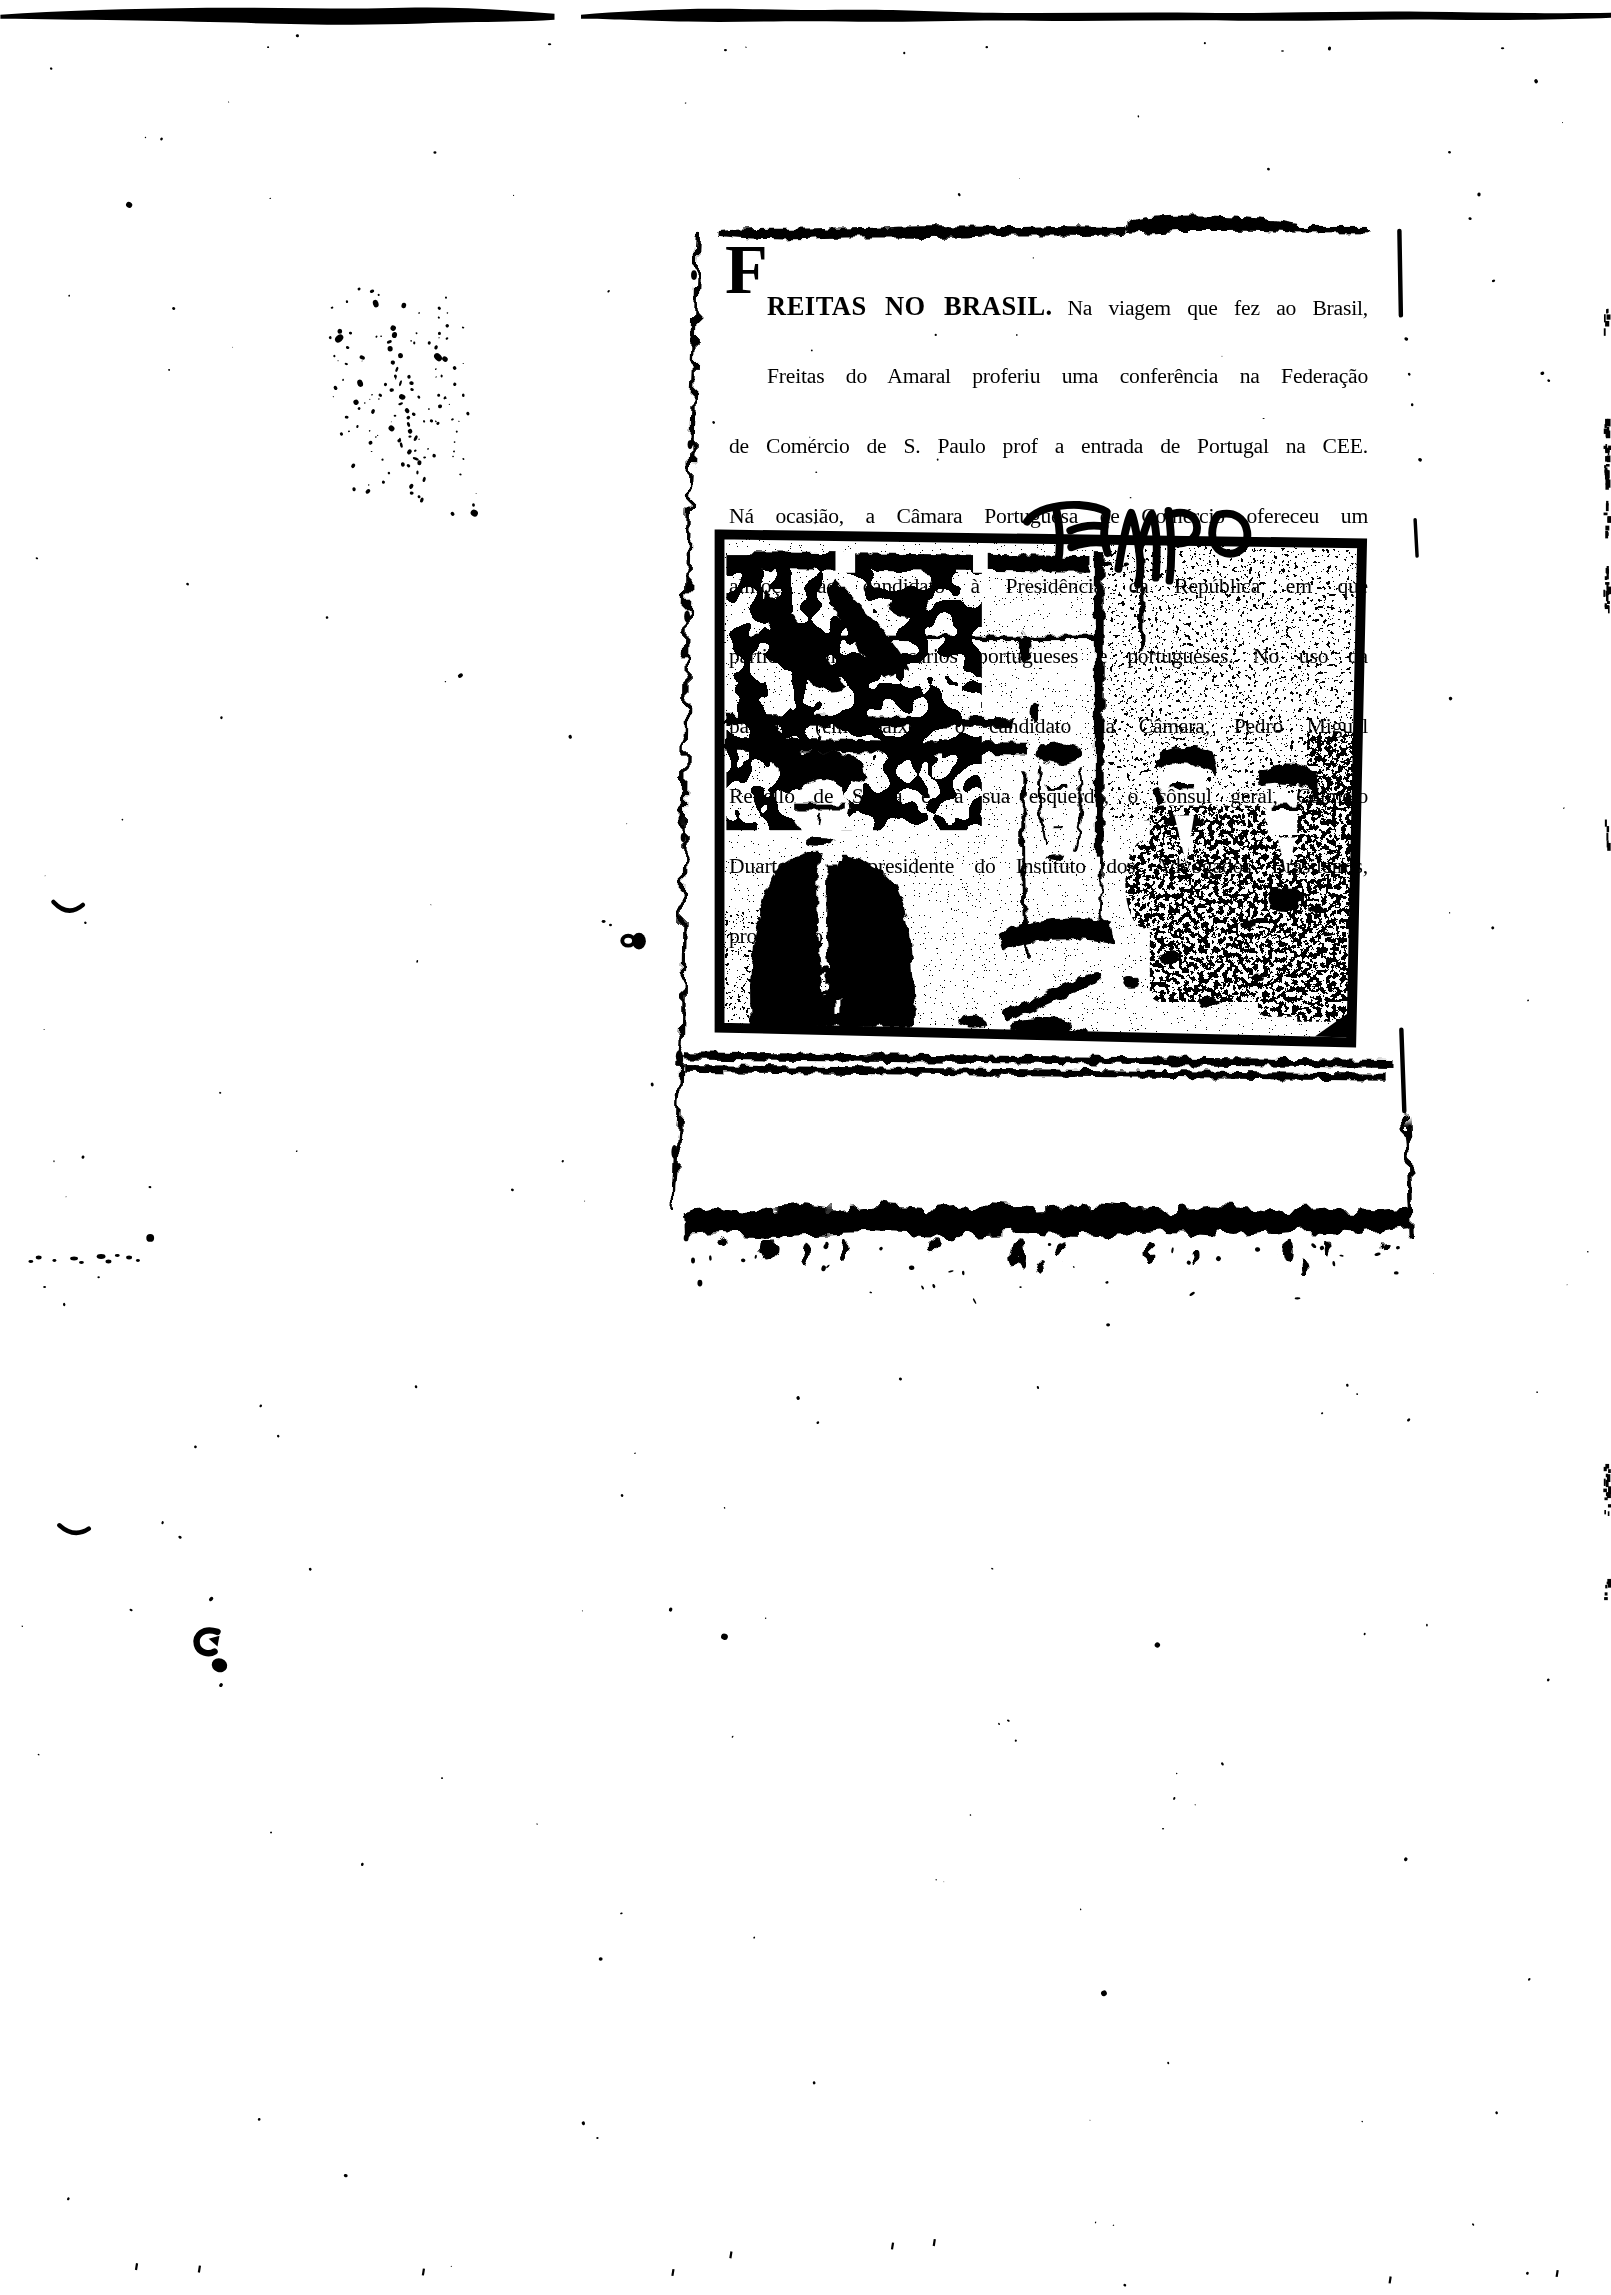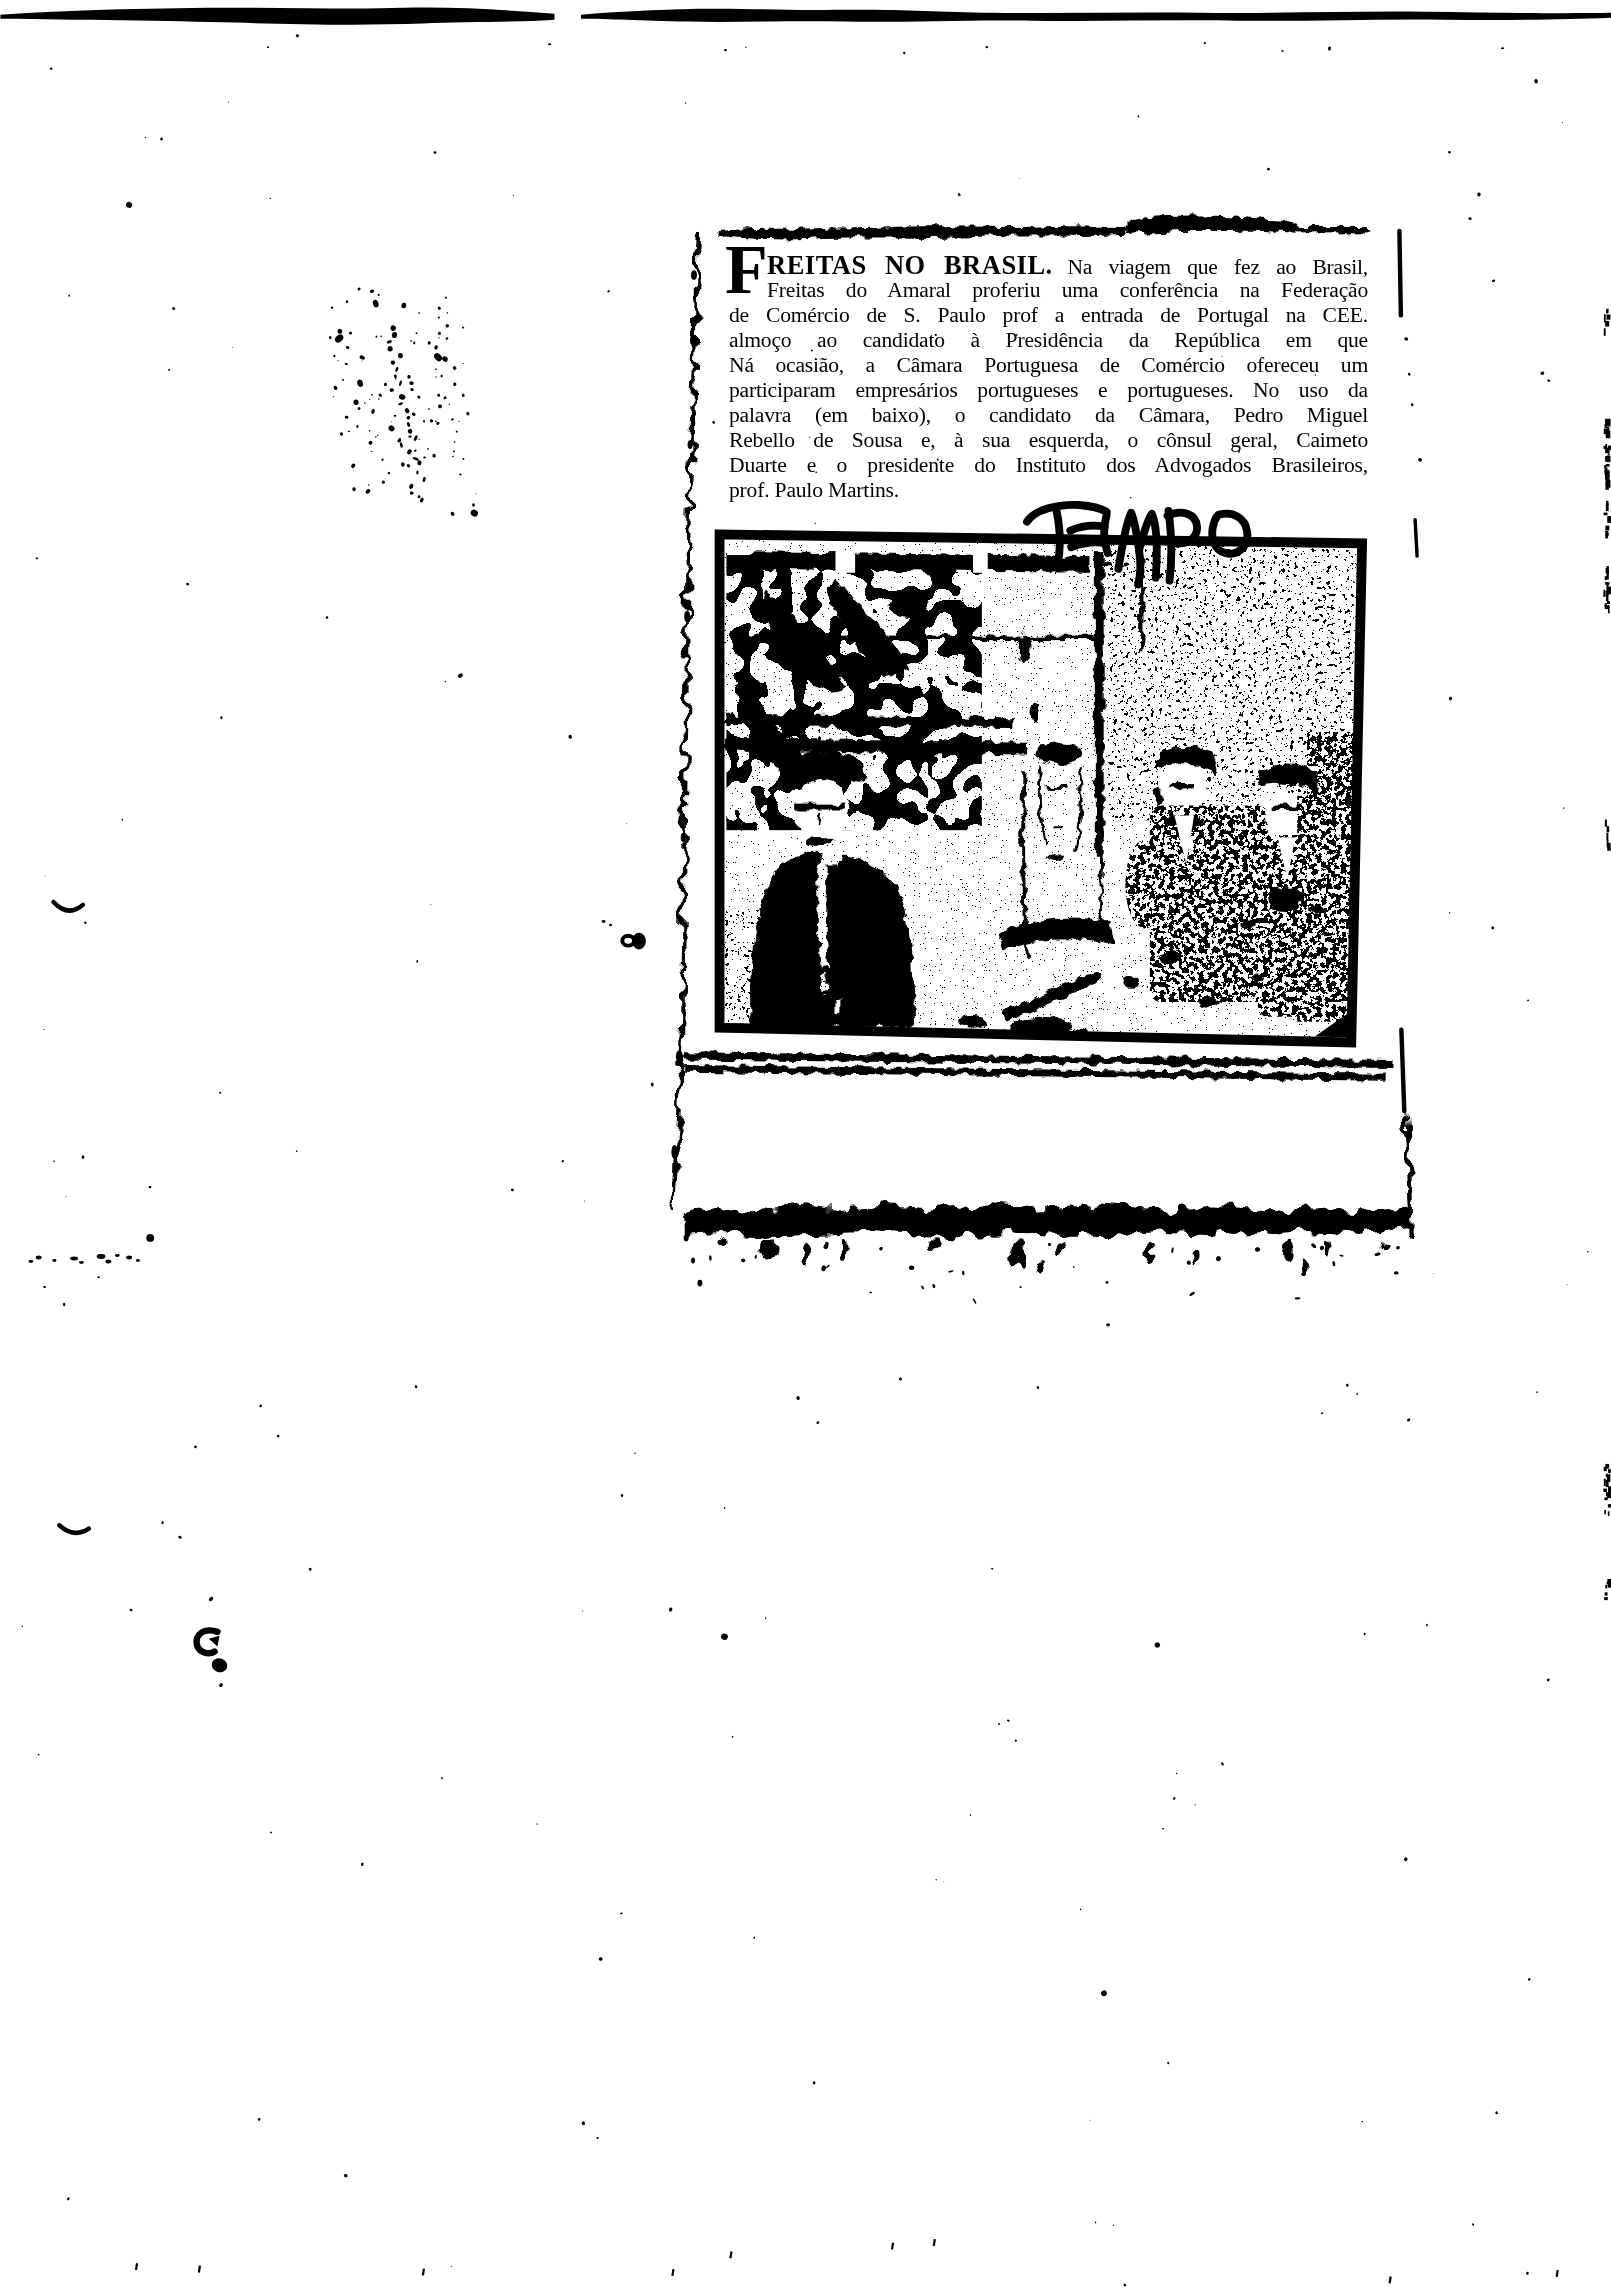--- a/index.html
+++ b/index.html
@@ -1,22 +1,22 @@
 <!DOCTYPE html>
 <html style="font-size:7.9px"><head>
 <meta charset="utf-8">
 <style>
   html,body{margin:0;padding:0;background:#777;}
   .page{position:relative;width:1612px;height:2295px;background:#ffffff;overflow:hidden;
         font-family:"Liberation Serif","DejaVu Serif",serif;color:#000;}
   svg.art{position:absolute;left:0;top:0;}
   
   .article-text{position:absolute;left:729px;top:249px;width:639px;}
-  .line{height:25px;line-height:32px;font-size:21.6px;letter-spacing:-0.2px;
-        text-align:justify;text-align-last:justify;white-space:normal;overflow:visible;}
+  .line{height:25px;line-height:24px;font-size:21.6px;letter-spacing:-0.2px;
+        text-align:justify;text-align-last:justify;white-space:normal;overflow:visible;margin-top:45px;}
   .line.indent{padding-left:38px;}
   .line.last{text-align-last:left;}
   .headline{font-weight:700;font-size:26.5px;letter-spacing:0.5px;margin-right:14.7px;}
   .body{font-size:21.6px;}
   .dropcap{position:absolute;left:725px;top:235px;font-size:70px;line-height:1;
            font-weight:700;letter-spacing:0;}
 </style>
 </head>
 <body>
 
@@ -711,22 +711,22 @@
         <ellipse cx="720" cy="996" rx="4" ry="3.4" transform="rotate(75.90285398997366 720 996)"></ellipse>
         <ellipse cx="812" cy="897" rx="4" ry="3.4" transform="rotate(160.37785499822348 812 897)"></ellipse>
       </g>
 </svg>
 
 <span class="dropcap">F</span>
 <div class="article-text" id="article-lines">
       <div class="line indent"><span class="headline">REITAS NO BRASIL.</span><span class="body">Na viagem que fez ao Brasil,</span></div>
       <div class="line indent"><span class="body">Freitas do Amaral proferiu uma conferência na Federação</span></div>
       <div class="line"><span class="body">de Comércio de S. Paulo prof a entrada de Portugal na CEE.</span></div>
+      <div class="line"><span class="body">Ná ocasião, a Câmara Portuguesa de Comércio ofereceu um</span></div>
       <div class="line"><span class="body">almoço ao candidato à Presidência da República em que</span></div>
-      <div class="line"><span class="body">Ná ocasião, a Câmara Portuguesa de Comércio ofereceu um</span></div>
       <div class="line"><span class="body">participaram empresários portugueses e portugueses. No uso da</span></div>
       <div class="line"><span class="body">palavra (em baixo), o candidato da Câmara, Pedro Miguel</span></div>
       <div class="line"><span class="body">Rebello de Sousa e, à sua esquerda, o cônsul geral, Caimeto</span></div>
       <div class="line"><span class="body">Duarte e o presidente do Instituto dos Advogados Brasileiros,</span></div>
       <div class="line last"><span class="body">prof. Paulo Martins.</span></div>
     </div>
 
 </div>
 
 

